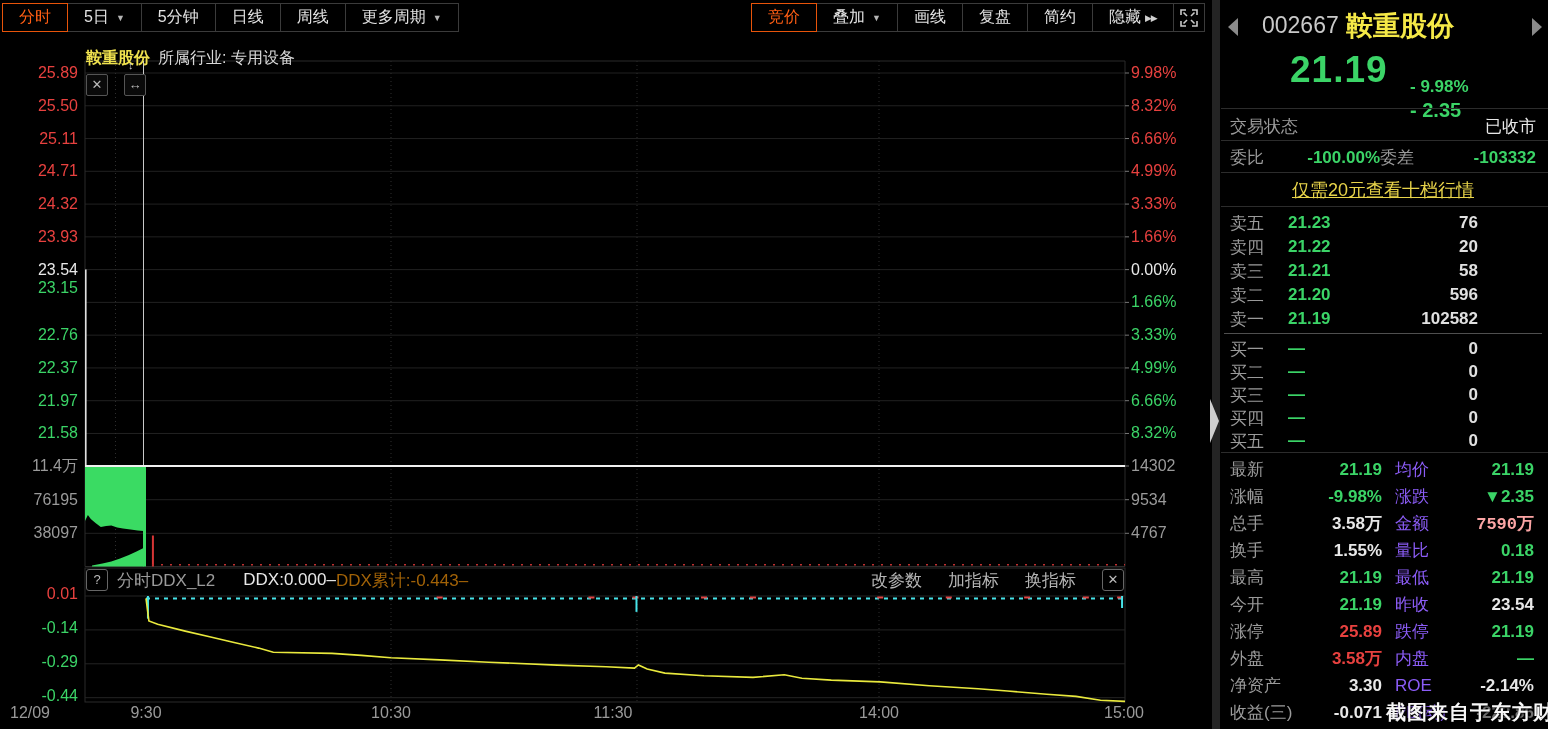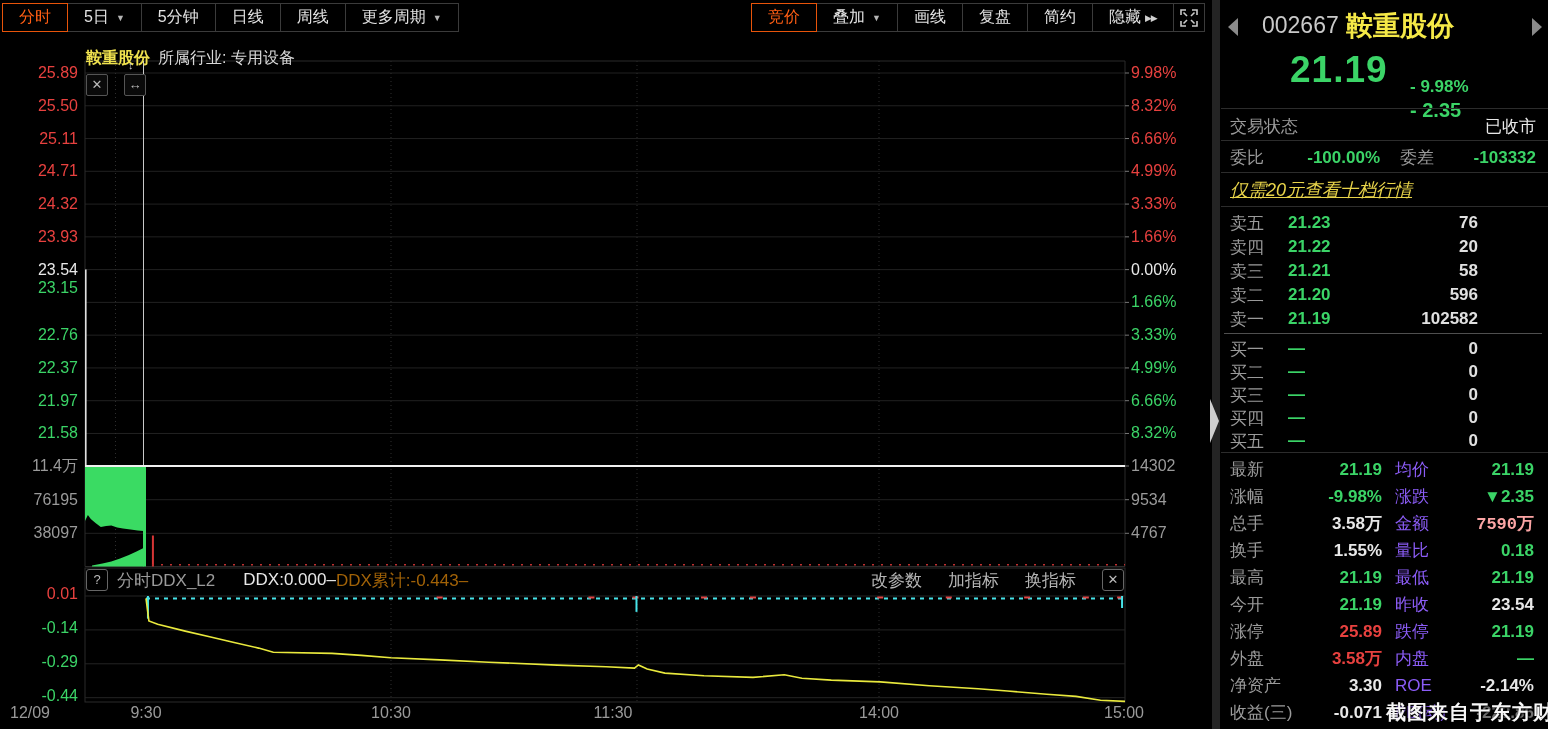--- a/index.html
+++ b/index.html
@@ -263,24 +263,24 @@
   <span class="abs grn b" style="left:190px;top:55px;font-size:20px;margin-top:44px;">- 2.35</span>
   <span class="abs grn b" style="left:190px;top:77px;font-size:17px;">- 9.98%</span>
 
   <div class="row" style="top:112px;height:29px;">
     <span class="gry">交易状态</span>
     <span style="flex:1;text-align:right;color:#e8e8e8;">已收市</span>
   </div>
   <div class="row" style="top:143px;height:29px;">
     <span class="gry" style="width:46px;">委比</span>
     <span class="grn b" style="width:104px;text-align:right;">-100.00%</span>
-    <span class="gry" style="margin-left:20px;width:46px;">委差</span>
+    <span class="gry" style="width:46px;">委差</span>
     <span class="grn b" style="flex:1;text-align:right;">-103332</span>
   </div>
-  <div class="row" style="top:175px;height:30px;font-style:italic;">
+  <div class="row" style="top:175px;height:30px;justify-content:center;">
     <span class="link">仅需20元查看十档行情</span>
   </div>
 
   <div class="ask-row" style="top:211px">
     <span class="lb">卖五</span>
     <span class="pr grn">21.23</span>
     <span class="vl">76</span>
   </div>
   <div class="ask-row" style="top:235px">
     <span class="lb">卖四</span>

